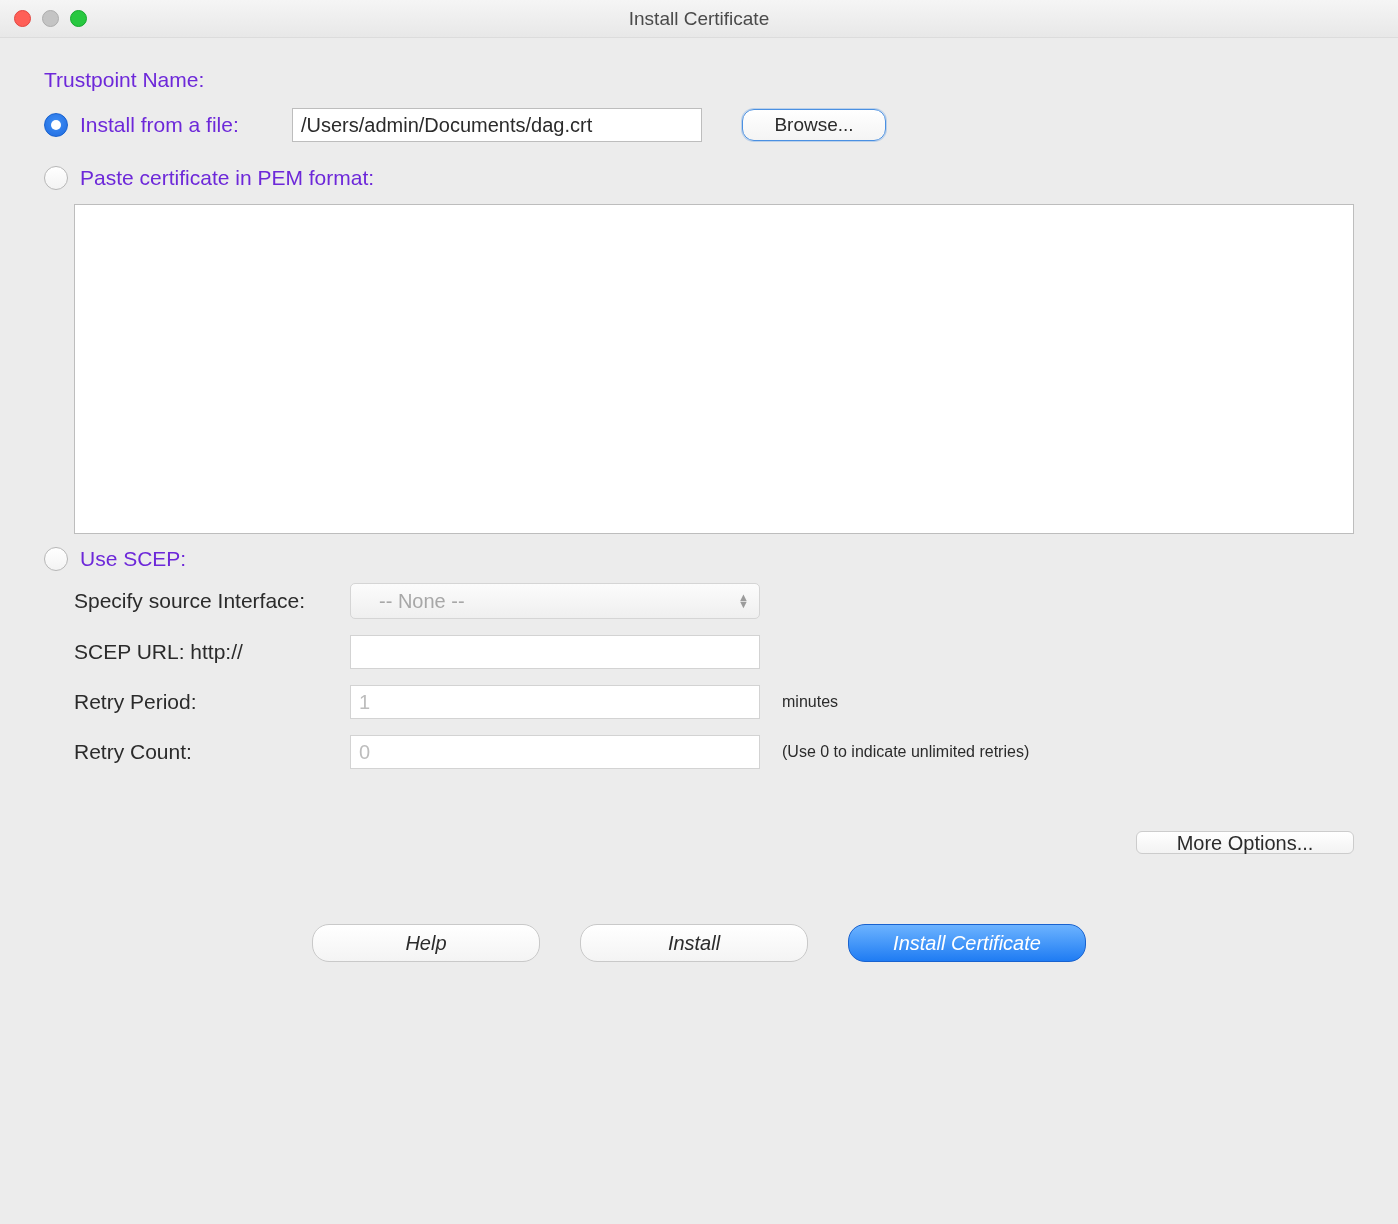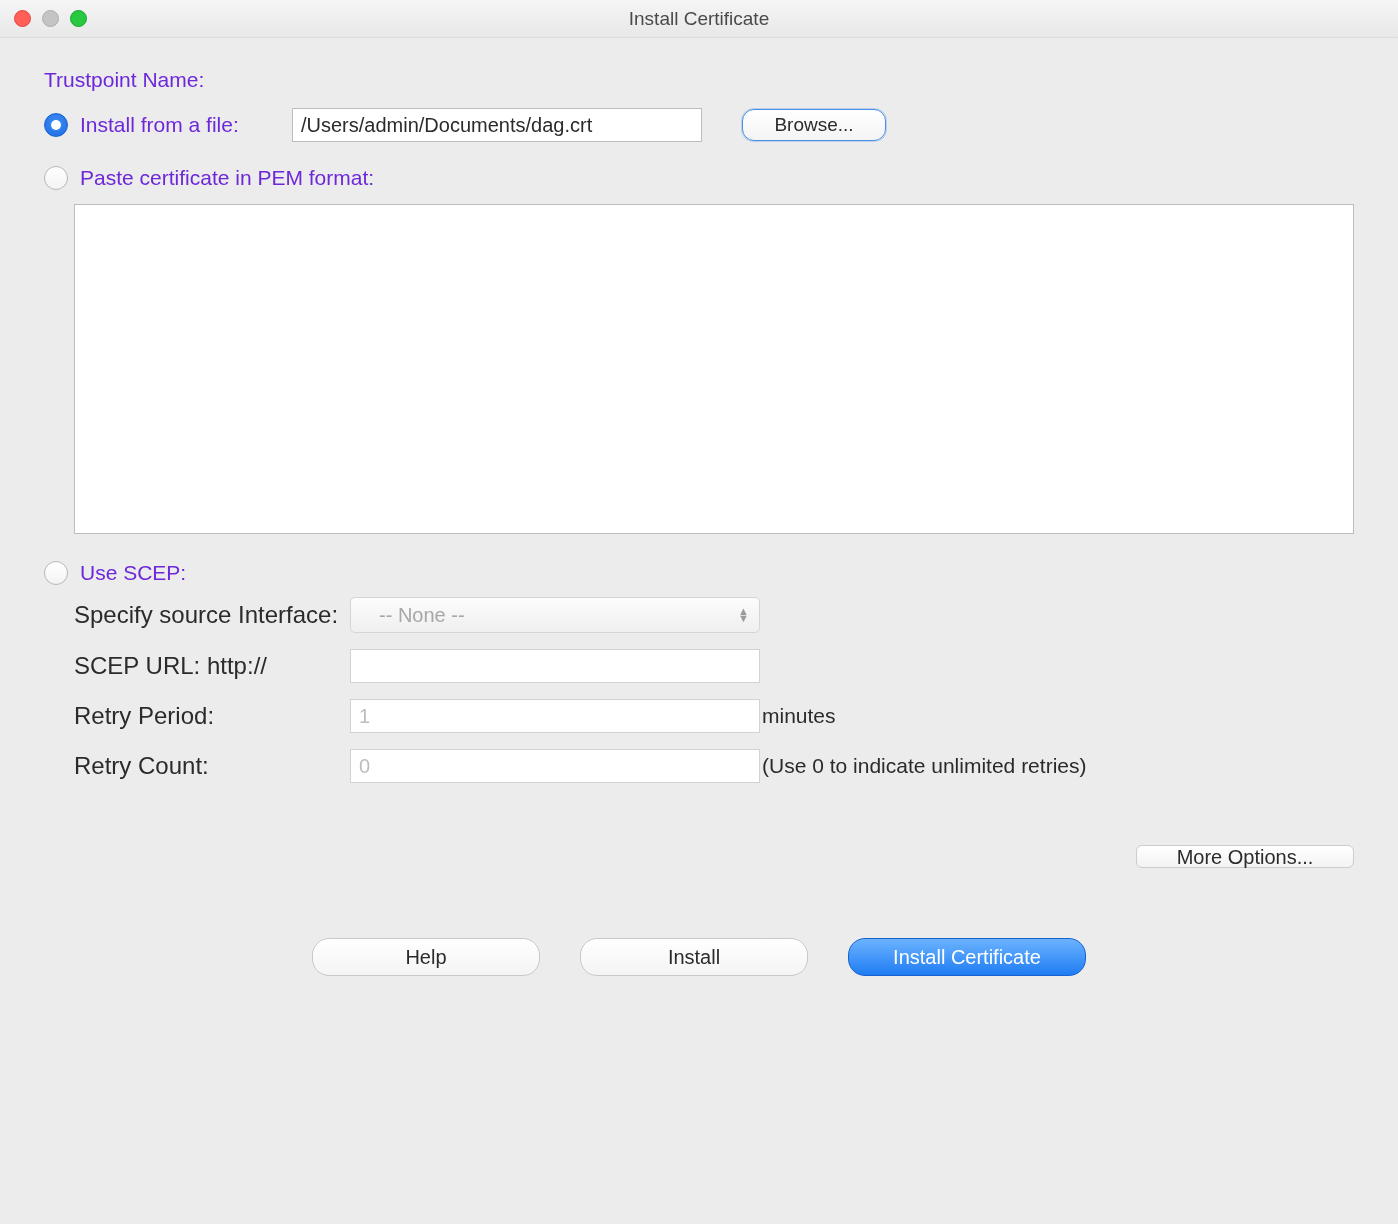--- a/index.html
+++ b/index.html
@@ -121,21 +121,21 @@
     margin-left: 30px;
     margin-top: 6px;
   }
   .scep-row {
     display: flex;
     align-items: center;
     margin-bottom: 16px;
   }
   .scep-label {
     width: 276px;
-    font-size: 24px;
+    font-size: 21px;
     color: #2b2b2b;
     flex-shrink: 0;
   }
   .select {
     width: 410px;
     height: 36px;
     border: 1px solid #d5d5d5;
     border-radius: 5px;
     background: linear-gradient(#fcfcfc,#efefef);
     display: flex;
@@ -160,22 +160,22 @@
   .scep-input {
     width: 410px;
     height: 34px;
     border: 1px solid #d3d3d3;
     background: #fff;
     font-size: 20px;
     padding: 2px 8px;
     color: #bdbdbd;
   }
   .suffix {
-    margin-left: 2px;
-    font-size: 21px;
+    margin-left: 22px;
+    font-size: 16px;
   }
   .more-options-row {
     display: flex;
     justify-content: flex-end;
     margin-top: 62px;
     margin-right: 0;
   }
   .btn-more {
     width: 218px;
     height: 23px;
@@ -188,20 +188,21 @@
     display: flex;
     justify-content: center;
     gap: 40px;
     margin-top: 70px;
   }
   .footer .btn {
     width: 228px;
     height: 38px;
     border-radius: 17px;
     font-size: 20px;
+    font-style: italic;
   }
   .btn-primary {
     width: 238px !important;
     background: linear-gradient(#6cb3ff, #1f7cf3);
     border: 1px solid #1862cf;
     color: #fff;
     font-weight: 400;
   }
 </style>
 </head>
@@ -232,21 +233,21 @@
   </div>
 
   
   <div class="row" style="margin-bottom:14px;">
     <span class="radio"></span>
     <div class="label">Paste certificate in PEM format:</div>
   </div>
   <textarea class="pem-textarea" style=""></textarea>
 
   
-  <div class="row" style="margin-top:22px; margin-bottom:12px;align-items:flex-end;">
+  <div class="row" style="margin-top:8px; margin-bottom:12px;align-items:flex-end;">
     <span class="radio"></span>
     <div class="label">Use SCEP:</div>
   </div>
 
   <div class="scep-block">
     <div class="scep-row">
       <div class="scep-label">Specify source Interface:</div>
       <div class="select">
         <span>-- None --</span>
         <span class="chevs">

